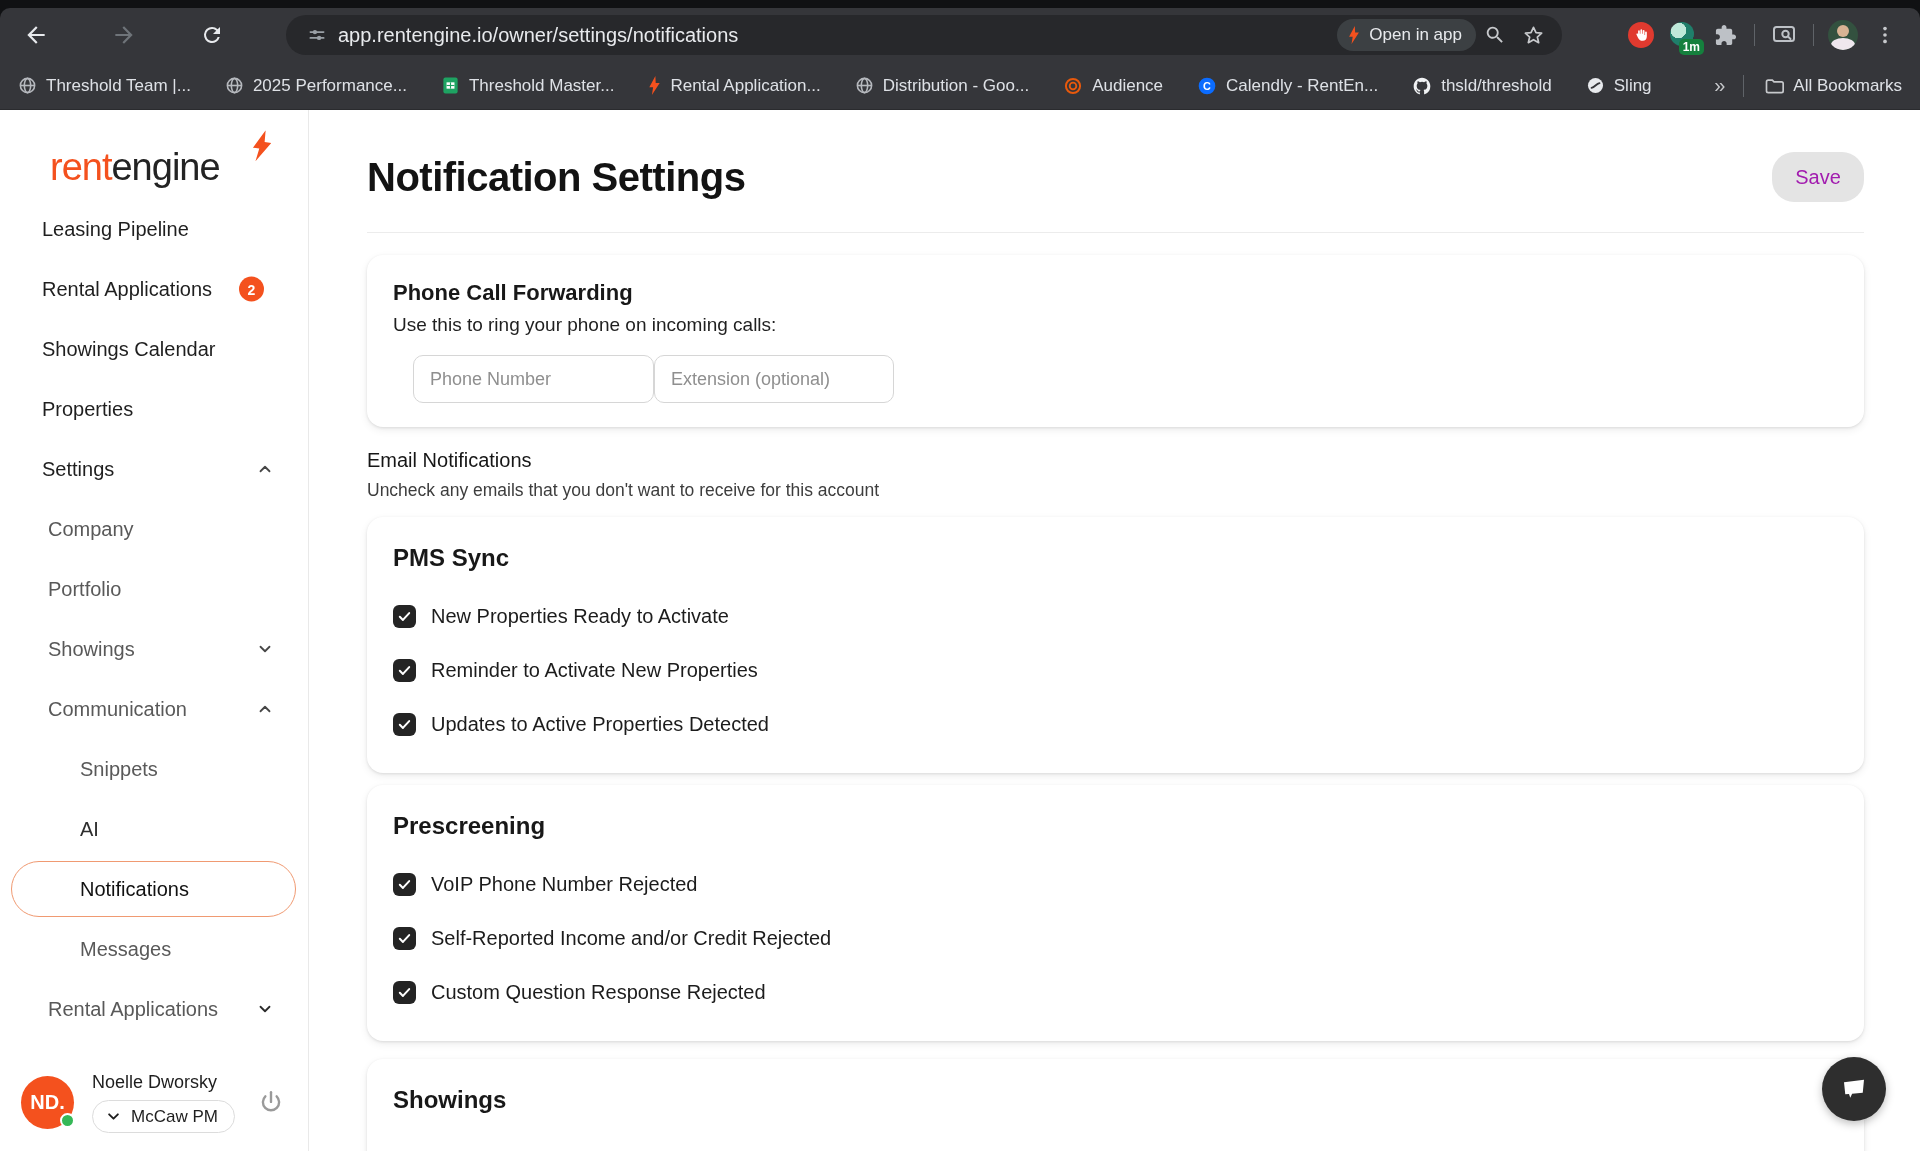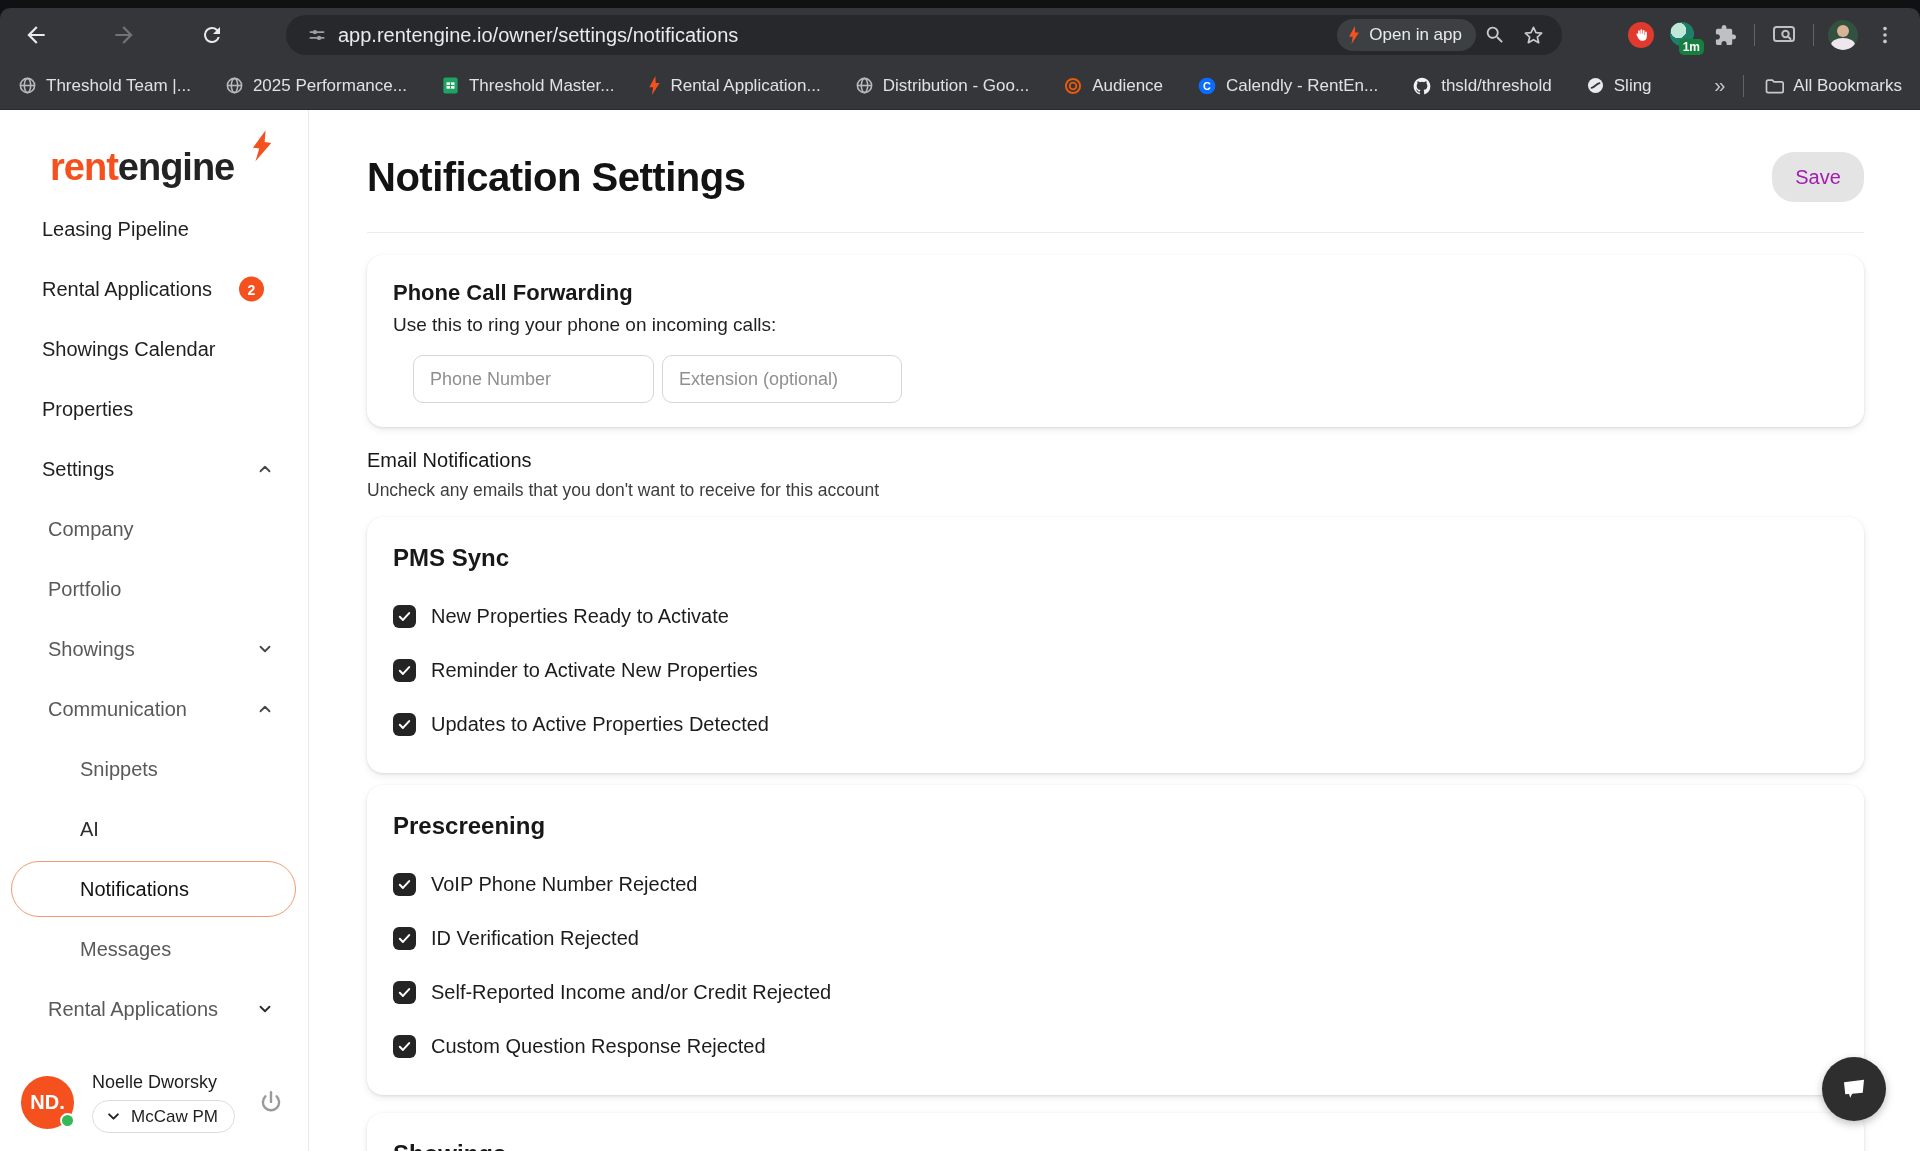--- a/index.html
+++ b/index.html
@@ -46,21 +46,21 @@
   .bm-right { margin-left:auto; display:flex; align-items:center; gap:14px; color:#dee1e6; }
   .chev2 { font-size:20px; color:#c7c9cc; letter-spacing:-2px; }
 
   
   .page { height:1041px; background:#ffffff; display:flex; }
 
   
   .sidebar { width:309px; flex:none; border-right:1px solid #e9e9e9; display:flex;
              flex-direction:column; }
   .logo-wrap { margin:36px 0 4px 50px; position:relative; width:210px; }
-  .logo-text { font-size:38px; font-weight:bold; letter-spacing:-1px;text-align:center; }
+  .logo-text { font-size:38px; font-weight:normal; letter-spacing:-1px;text-align:center; }
   .logo-text .p1 { color:#f4511e; }
   .logo-text .p2 { color:#232323; }
   .logo-bolt { position:absolute; right:-12px; top:-16px; transform:rotate(8deg); }
   .side-nav { margin-top:6px; }
   .nav-item { height:60px; display:flex; align-items:center; position:relative;
               font-size:20px; color:#1f1f1f; cursor:default; }
   .nav-item.l0 { padding-left:42px; }
   .nav-item.l1 { padding-left:48px; color:#595959; }
   .nav-item.l2 { padding-left:80px; color:#595959; }
   .nav-item.dark { color:#2e2e2e; }
@@ -95,21 +95,21 @@
   .page-title { font-size:40px; font-weight:bold; color:#131313; letter-spacing:-0.5px; }
   .save-btn { width:92px; height:50px; border:none; border-radius:22px; background:#e4e4e4;
               color:#a21caf; font-size:20px; font-weight:500; font-family:inherit; }
   .header-divider { margin-top:30px; border-bottom:1px solid #ececec; }
 
   .card { background:#fff; border-radius:16px; box-shadow:0 1px 3px rgba(0,0,0,.10),
           0 3px 9px rgba(0,0,0,.07); }
   .phone-card { margin-top:22px; padding:24px 26px 24px 26px; }
   .card-title { font-size:22px; font-weight:600; color:#181818; line-height:28px; }
   .phone-sub { margin-top:6px; font-size:19px; color:#1f1f1f; line-height:24px; }
-  .phone-inputs { margin-top:18px; display:flex; gap:8px;padding-left:20px; }
+  .phone-inputs { margin-top:18px; display:flex; gap:0;padding-left:20px; }
   .text-input { height:48px; border:1px solid #d6d6d6; border-radius:10px; padding:0 16px;
                 font-size:18px; font-family:inherit; color:#222; background:#fff; }
   .text-input::placeholder { color:#8f8f8f; }
   .input-phone { width:241px; }
   .input-ext { width:240px; }
 
   .email-head { margin-top:20px; font-size:20px; font-weight:500; color:#161616; line-height:26px; }
   .email-sub { margin-top:6px; font-size:17.5px; color:#3d3d3d; line-height:22px; }
 
   .check-card { padding:26px 26px 36px 26px; }
@@ -459,28 +459,20 @@
             </svg>
           </span>
         <span class="check-label">VoIP Phone Number Rejected</span>
       </label>
       <label class="check-row">
         <span class="checkbox">
             <svg width="15" height="15" viewBox="0 0 24 24">
               <polyline points="4.5 12.5 9.5 17.5 19.5 6.5" fill="none" stroke="#fff" stroke-width="3.2" stroke-linecap="round" stroke-linejoin="round"></polyline>
             </svg>
           </span>
-        <span class="check-label">ID Verification Rejected</span>
-      </label>
-      <label class="check-row">
-        <span class="checkbox">
-            <svg width="15" height="15" viewBox="0 0 24 24">
-              <polyline points="4.5 12.5 9.5 17.5 19.5 6.5" fill="none" stroke="#fff" stroke-width="3.2" stroke-linecap="round" stroke-linejoin="round"></polyline>
-            </svg>
-          </span>
         <span class="check-label">Self-Reported Income and/or Credit Rejected</span>
       </label>
       <label class="check-row">
         <span class="checkbox">
             <svg width="15" height="15" viewBox="0 0 24 24">
               <polyline points="4.5 12.5 9.5 17.5 19.5 6.5" fill="none" stroke="#fff" stroke-width="3.2" stroke-linecap="round" stroke-linejoin="round"></polyline>
             </svg>
           </span>
         <span class="check-label">Custom Question Response Rejected</span>
       </label>

